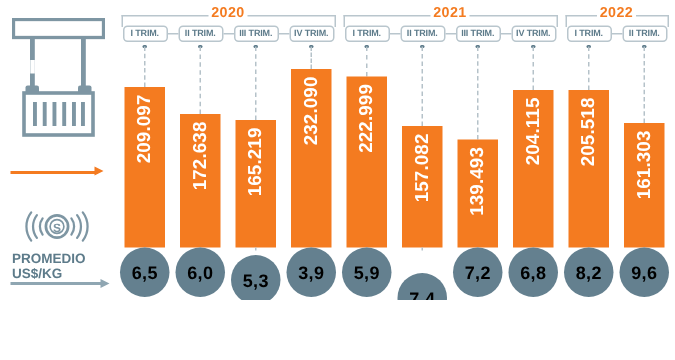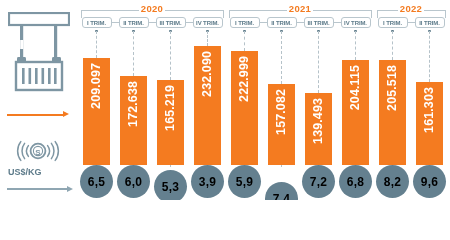--- a/index.html
+++ b/index.html
@@ -160,20 +160,21 @@
         <path d="M16.4 9.6 A 9 9 0 0 0 16.4 20.4"></path>
         <path d="M12.6 7.4 A 12.5 12.5 0 0 0 12.6 22.6"></path>
         <path d="M8.8 5.6 A 15.5 15.5 0 0 0 8.8 24.4"></path>
         <path d="M35.6 9.6 A 9 9 0 0 1 35.6 20.4"></path>
         <path d="M39.4 7.4 A 12.5 12.5 0 0 1 39.4 22.6"></path>
         <path d="M43.2 5.6 A 15.5 15.5 0 0 1 43.2 24.4"></path>
       </g>
     </svg>
 
     <div class="price-label">
+      <div>PROMEDIO</div>
       <div>US$/KG</div>
     </div>
     <div class="price-rule"></div>
     <div class="price-arrow"></div>
   </div>
 
   <div id="plot">
       <div class="year-group" style="left: 80.5px; width: 143px;">
         <div class="year-line-l" style="left: 0px; width: 58.5px;"></div>
         <div class="year-line-r" style="left: 84.5px; width: 58.5px;"></div>

